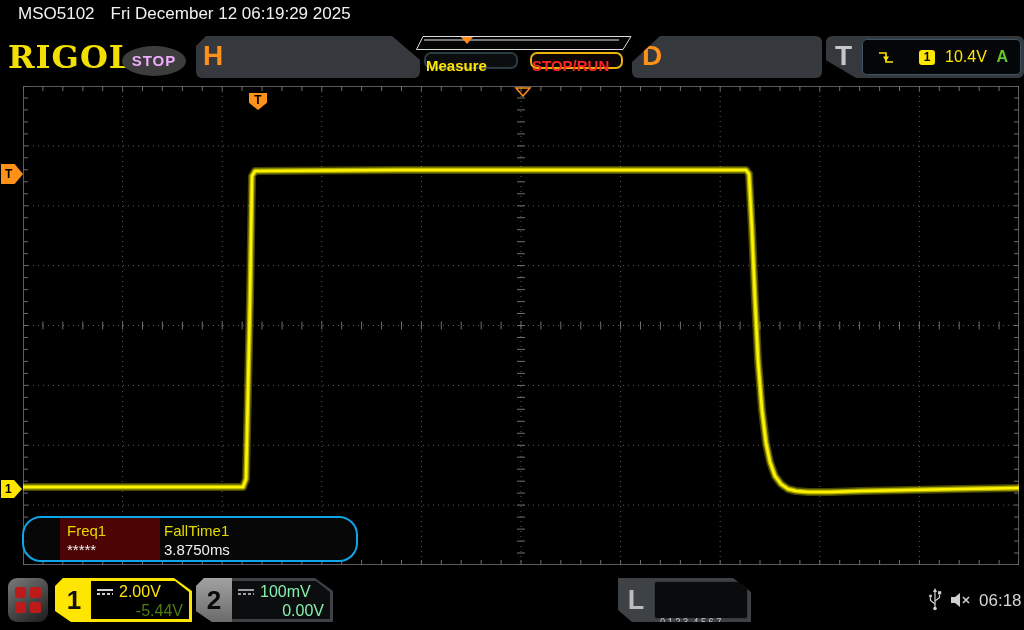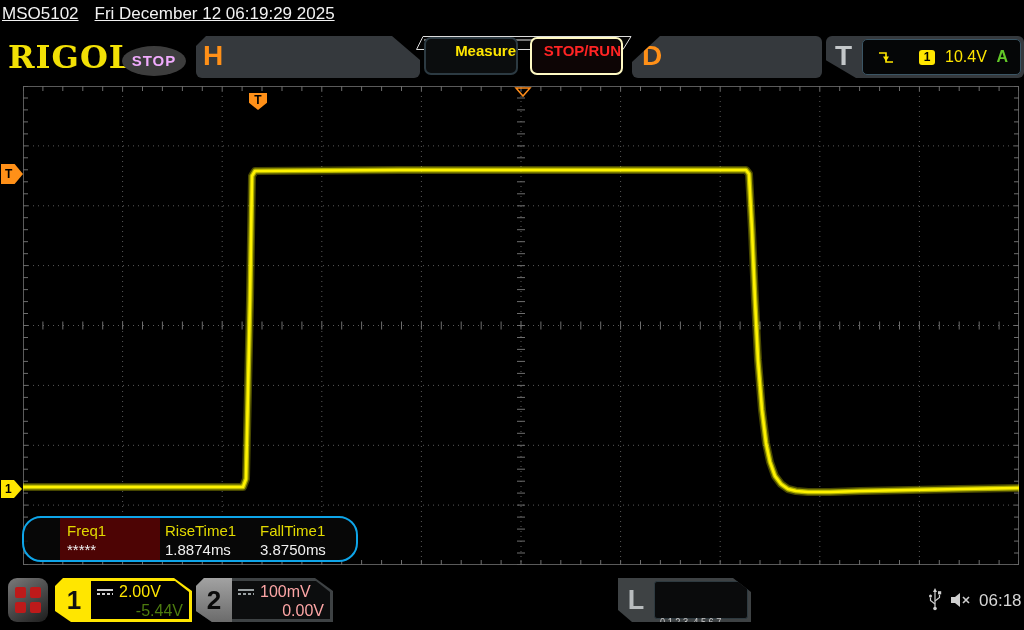--- a/index.html
+++ b/index.html
@@ -1,40 +1,40 @@
 <!DOCTYPE html>
 <html><head>
 <meta charset="utf-8">
 <style>
   html,body{margin:0;padding:0;background:#000;}
   .screen{position:relative;width:1024px;height:630px;background:#000;
     font-family:"Liberation Sans",sans-serif;overflow:hidden;}
 
   
-  .topbar{position:absolute;left:2px;top:4px;color:#f2f2f2;font-size:17px;white-space:nowrap;text-decoration:underline;}
+  .topbar{position:absolute;left:18px;top:4px;color:#f2f2f2;font-size:17px;white-space:nowrap;}
   .topbar .model{margin-right:16px;}
 
   
   .logo{position:absolute;left:8px;top:38px;font-family:"DejaVu Serif",serif;font-weight:bold;
     font-size:32px;color:#f2e005;letter-spacing:1px;}
   .stopbadge{position:absolute;left:122px;top:46px;width:64px;height:30px;background:#3d3d3d;
     border-radius:50%;color:#f0abfc;font-weight:bold;font-size:15px;text-align:center;
     line-height:30px;letter-spacing:1px;}
   .glyph{position:absolute;top:4px;font-size:28px;font-weight:bold;color:#ff9018;}
   .group{position:absolute;top:36px;height:42px;background:#35393d;border-radius:6px;}
   .hgroup{left:196px;width:224px;clip-path:polygon(0 10px,10px 0,calc(100% - 28px) 0,100% 24px,100% 100%,0 100%);}
   .innerbox{position:absolute;background:#050607;border:1px solid #3b5564;border-radius:5px;}
   .h-inner{left:31px;top:3px;right:3px;bottom:3px;}
   .h-time{position:absolute;left:22px;top:6px;font-size:22px;color:#ececec;}
   .h-rate{position:absolute;right:8px;top:2px;text-align:right;font-size:13px;color:#98a2a8;line-height:16px;}
   .membar{position:absolute;left:416px;top:36px;width:216px;height:15px;}
-  .hbtn{position:absolute;top:37px;height:38px;border-radius:7px;font-weight:bold;font-size:15px;
-    text-align:right;line-height:23px;box-sizing:border-box;}
+  .hbtn{position:absolute;top:52px;height:17px;border-radius:7px;font-weight:bold;font-size:15px;
+    text-align:left;line-height:23px;box-sizing:border-box;}
   .measurebtn{left:424px;width:94px;background:#0b0d0e;border:2px solid #2c3a42;color:#ffe600;}
-  .stoprunbtn{left:530px;width:93px;background:#0d0505;border:2px solid #fef9c3;color:#ff2424;}
+  .stoprunbtn{left:530px;width:93px;background:#0d0505;border:2px solid #eab308;color:#ff2424;}
   .dgroup{left:632px;width:190px;clip-path:polygon(28px 0,100% 0,100% 100%,0 100%,0 26px);}
   .d-glyph{left:10px;}
   .d-inner{left:44px;top:3px;right:3px;bottom:3px;}
   .d-val{position:absolute;left:20px;top:6px;font-size:22px;color:#ececec;}
   .tgroup{left:826px;width:198px;clip-path:polygon(0 0,100% 0,100% 100%,30px 100%,0 58%);}
   .t-glyph{left:9px;color:#c4c8ca;}
   .t-inner{left:36px;top:3px;right:3px;bottom:3px;display:flex;align-items:center;}
   .tedge{margin-left:14px;}
   .tchan{margin-left:24px;width:16px;height:15px;background:#ffe600;border-radius:3px;color:#000;
     font-size:12px;font-weight:bold;text-align:center;line-height:15px;}
@@ -73,21 +73,21 @@
   .ch2{left:196px;background:#3e4244;}
   .chtab{position:absolute;left:0;top:0;width:38px;height:100%;color:#111;font-size:26px;
     font-weight:bold;text-align:center;line-height:44px;}
   .ch2 .chtab{width:36px;background:linear-gradient(180deg,#a2a2a2,#6b6b6b);color:#0a0a0a;}
   .chinner{position:absolute;left:36px;top:3px;right:3px;bottom:3px;background:#000;
     clip-path:polygon(0 0,calc(100% - 14px) 0,100% 11px,100% 100%,0 100%);
     padding:2px 6px 0 6px;box-sizing:border-box;}
   .ch2 .chinner{background:#0c0d0e;}
   .chrow1{display:flex;align-items:center;font-size:16px;color:#ffe600;}
   .chrow2{text-align:right;font-size:16px;color:#4d7c0f;margin-top:1px;}
-  .ch2 .chrow1,.ch2 .chrow2{color:#fca5a5;}
+  .ch2 .chrow1,.ch2 .chrow2{color:#86efac;}
   .dcicon{width:16px;margin-right:6px;}
   .dcicon .solid{display:block;height:2px;background:#cfcfcf;}
   .dcicon .dash{display:block;height:2px;margin-top:2px;
     background:repeating-linear-gradient(90deg,#cfcfcf 0 3px,transparent 3px 5px);}
   .ch2 .dcicon .solid{background:#9aa0a2;}
   .ch2 .dcicon .dash{background:repeating-linear-gradient(90deg,#9aa0a2 0 3px,transparent 3px 5px);}
   .lbadge{position:absolute;left:618px;top:578px;width:133px;height:44px;background:#3e4244;
     clip-path:polygon(0 0,calc(100% - 18px) 0,100% 14px,100% 100%,14px 100%,0 calc(100% - 12px));}
   .ltab{position:absolute;left:0;top:0;width:36px;height:100%;color:#b8bcbe;font-size:27px;
     font-weight:bold;text-align:center;line-height:44px;}
@@ -445,24 +445,20 @@
   <div class="trigflag">T</div>
   <div class="sidemark tlevel">T</div>
   <div class="sidemark ch1pos">1</div>
 
   <div class="measpanel">
     <div class="mc0"></div>
     <div class="mc1">
       <div class="mname">Freq1</div>
       <div class="mval">*****</div>
     </div>
-    <div class="mc2">
-      <div class="mname">RiseTime1</div>
-      <div class="mval">1.8874ms</div>
-    </div>
     <div class="mc3">
       <div class="mname">FallTime1</div>
       <div class="mval">3.8750ms</div>
     </div>
   </div>
 
   <div class="menubtn">
       <i></i>
       <i></i>
       <i></i>

